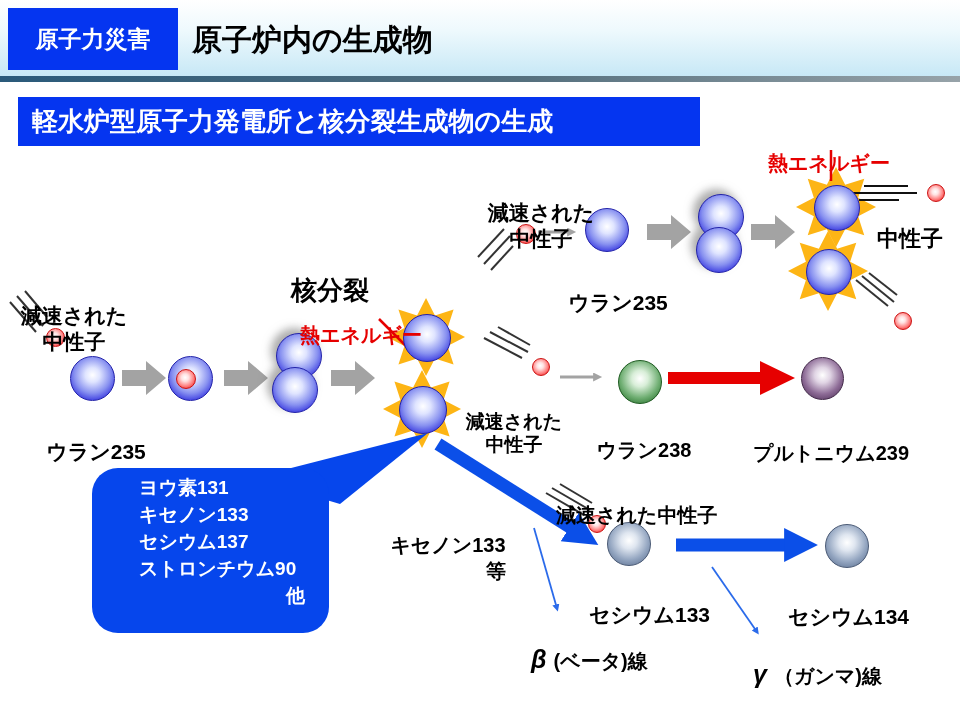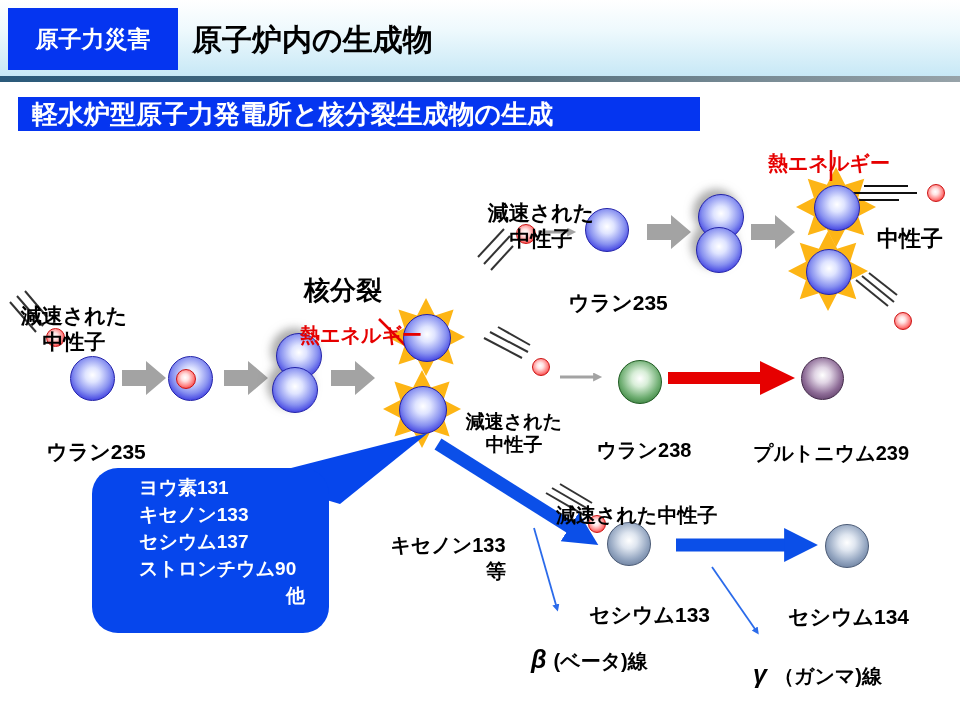--- a/index.html
+++ b/index.html
@@ -6,21 +6,21 @@
   .slide{position:relative;width:960px;height:720px;background:#ffffff;overflow:hidden;
          font-family:"Liberation Sans",sans-serif;}
   
   .header{position:absolute;left:0;top:0;width:960px;height:76px;
           background:linear-gradient(180deg,#ffffff 0%,#eef9fd 40%,#c7e8f6 100%);}
   .header-rule{position:absolute;left:0;top:76px;width:960px;height:6px;
           background:linear-gradient(90deg,#2a5a7a 0%,#55707e 55%,#97a3a9 100%);}
   .badge{position:absolute;left:8px;top:8px;width:170px;height:62px;background:#0535f0;
          color:#fff;font-size:23px;font-weight:bold;display:flex;align-items:center;justify-content:center;}
   .title{position:absolute;left:192px;top:20px;font-size:30px;font-weight:bold;color:#000;}
-  .subtitle{position:absolute;left:18px;top:97px;width:668px;height:34px;background:#0535f0;
+  .subtitle{position:absolute;left:18px;top:97px;width:668px;height:49px;background:#0535f0;
          color:#fff;font-weight:bold;font-size:26px;display:flex;align-items:center;padding-left:14px;}
   
   .lbl{position:absolute;font-weight:bold;color:#000;font-size:20px;line-height:26px;white-space:nowrap;z-index:3;margin-top:29px;}
   .c{text-align:center;}
   .red{color:#e60000;}
   .f21{font-size:21px;}
   .f19{font-size:19px;line-height:23px;}
   .f22{font-size:22px;}
   .f26{font-size:26px;}
   .sym{font-size:25px;font-style:italic;font-weight:bold;}
@@ -154,21 +154,21 @@
   <div class="lbl c f21" style="left:36px;top:410px;width:120px;">ウラン235</div>
   <div class="sph blue" style="left:168px;top:356px;width:43px;height:43px;">
     <div class="sph redball" style="left:7px;top:12px;width:18px;height:18px;"></div>
   </div>
   <div class="dsph" style="left:270px;top:331px;width:50px;height:82px;">
     <div class="sph blue" style="left:6px;top:2px;width:44px;height:44px;"></div>
     <div class="sph blue" style="left:2px;top:36px;width:44px;height:44px;"></div>
   </div>
   <div class="sph blue" style="left:403px;top:314px;width:46px;height:46px;"></div>
   <div class="sph blue" style="left:399px;top:386px;width:46px;height:46px;"></div>
-  <div class="lbl f26" style="left:304px;top:248px;">核分裂</div>
+  <div class="lbl f26" style="left:291px;top:248px;">核分裂</div>
   <div class="lbl red" style="left:300px;top:293px;">熱エネルギー</div>
 
   <div class="lbl c f19" style="left:455px;top:381px;width:118px;">
     <span style="display:block;">減速された</span>
     <span style="display:block;">中性子</span>
   </div>
   <div class="sph redball" style="left:532px;top:358px;width:16px;height:16px;"></div>
   <div class="sph green" style="left:618px;top:360px;width:42px;height:42px;"></div>
   <div class="lbl c" style="left:594px;top:408px;width:100px;">ウラン238</div>
   <div class="sph purple" style="left:801px;top:357px;width:41px;height:41px;"></div>

